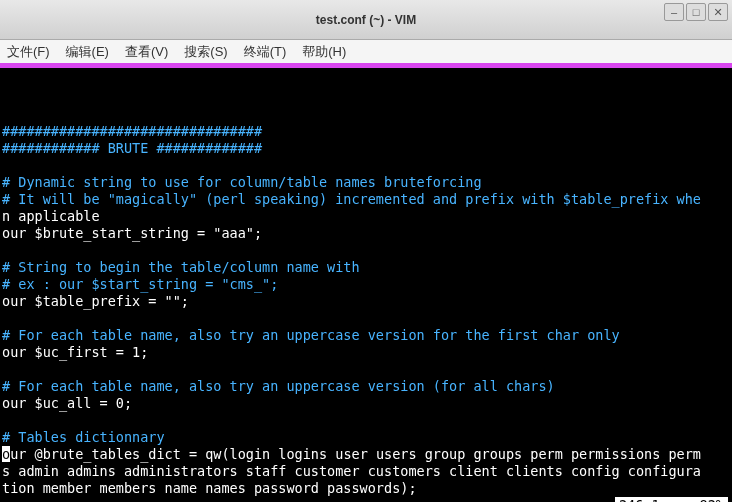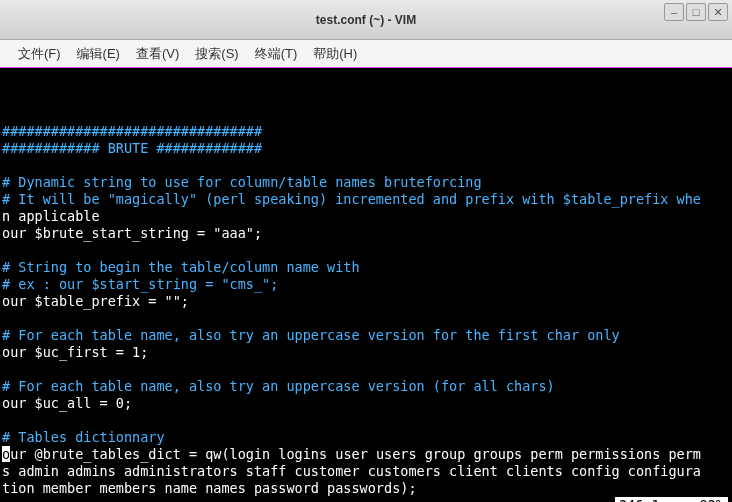--- a/index.html
+++ b/index.html
@@ -43,23 +43,23 @@
     justify-content: center;
     cursor: pointer;
     font-size: 11px;
     color: #555;
   }
   .menubar {
     height: 28px;
     background: #f5f5f5;
     display: flex;
     align-items: center;
-    padding: 0 12px;
+    padding: 0 1px;
     gap: 4px;
-    border-bottom: 1px solid #d946ef;
+    border-bottom: 5px solid #d946ef;
   }
   .menubar .menu-item {
     font-size: 13px;
     color: #333;
     padding: 2px 6px;
     cursor: pointer;
   }
   .terminal {
     width: 100%;
     height: calc(100% - 54px);

